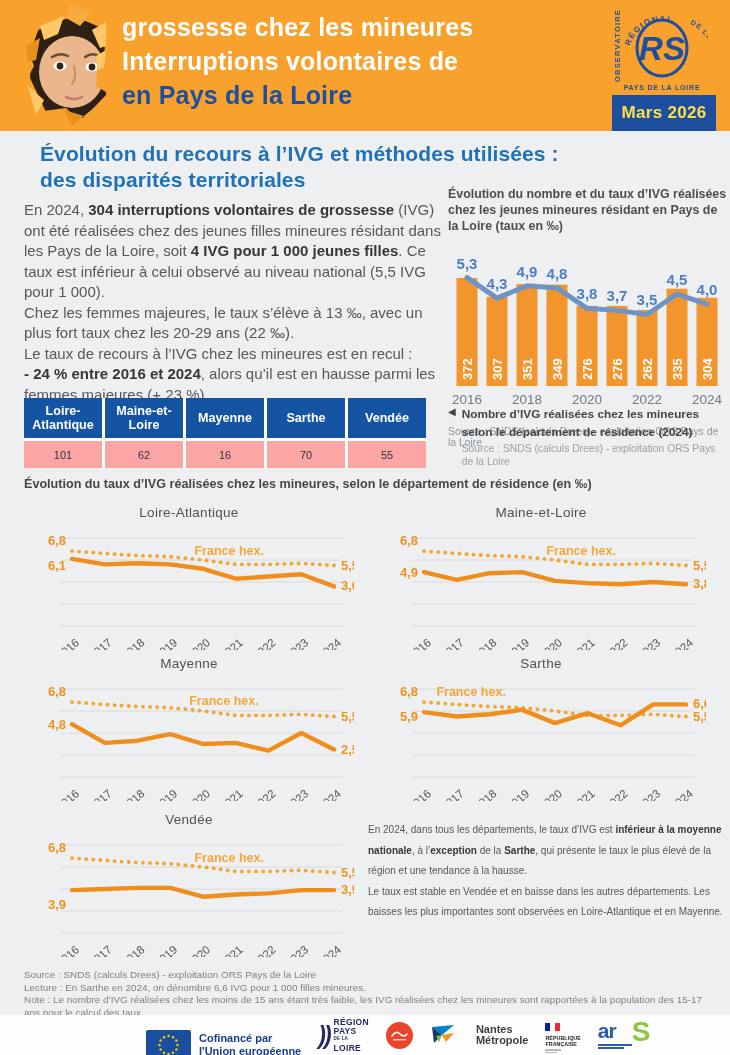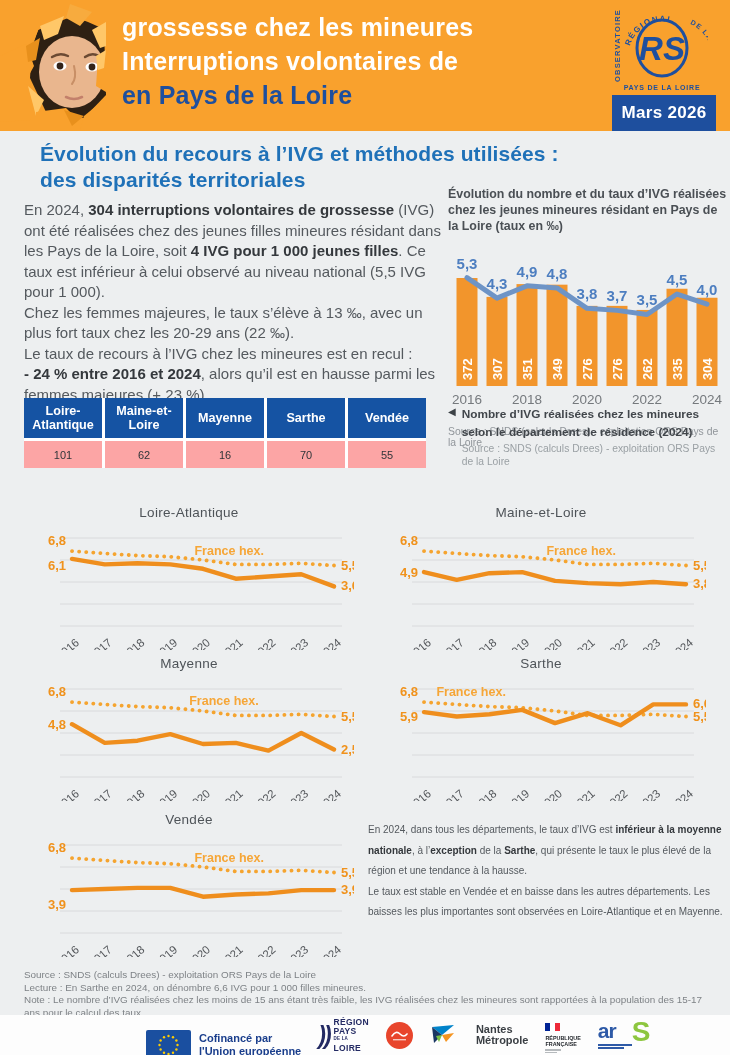--- a/index.html
+++ b/index.html
@@ -11,21 +11,21 @@
   }
   
   .header { position:absolute; left:0; top:0; width:730px; height:131px; background:#F9A12D; }
   .photo { position:absolute; left:0; top:0; }
   .title-block { position:absolute; left:122px; top:10px; }
   .title-line { font-size:25px; font-weight:bold; line-height:34px; color:#ffffff; letter-spacing:.2px; }
   .title-line.navy { color:#1E4F9E; }
   .ors-logo { position:absolute; left:612px; top:6px; }
   .badge {
     position:absolute; left:612px; top:95px; width:104px; height:36px;
-    background:#1E4F9E; color:#ffffff; font-size:17px; font-weight:bold;
+    background:#1E4F9E; color:#fde047; font-size:17px; font-weight:bold;
     display:flex; align-items:center; justify-content:center; letter-spacing:.3px;
   }
   
   .h2 { position:absolute; left:40px; top:141px; width:640px;
         font-size:21px; font-weight:bold; color:#1F71B8; line-height:26px; letter-spacing:.1px; }
   .intro { position:absolute; left:24px; top:200px; width:424px;
            font-size:15px; line-height:20.5px; color:#54595E; }
   .intro b, .conclusion b { color:#34383C; font-weight:bold;margin-top:41px; }
   
   .combo-col { position:absolute; left:448px; top:186px; width:280px; }
@@ -194,20 +194,21 @@
   </div>
 
   <div class="annotation">
     <span class="arrow">◀</span>
     <span>
       <span class="a-title">Nombre d’IVG réalisées chez les mineures selon le département de résidence (2024)</span>
       <div class="a-src">Source : SNDS (calculs Drees) - exploitation ORS Pays de la Loire</div>
     </span>
   </div>
 
+  <div class="charts-label">Évolution du taux d’IVG réalisées chez les mineures, selon le département de résidence (en ‰)</div>
 
   <div class="chart-cell" style="left:24px; top:505px;">
     <div class="c-title">Loire-Atlantique</div>
     <svg width="330" height="128" viewBox="0 0 330 128">
         <line x1="36" y1="104" x2="318" y2="104" stroke="#D9DADC" stroke-width="1"></line>
         <line x1="36" y1="82" x2="318" y2="82" stroke="#D9DADC" stroke-width="1"></line>
         <line x1="36" y1="60" x2="318" y2="60" stroke="#D9DADC" stroke-width="1"></line>
         <line x1="36" y1="38" x2="318" y2="38" stroke="#D9DADC" stroke-width="1"></line>
         <line x1="36" y1="16" x2="318" y2="16" stroke="#D9DADC" stroke-width="1"></line>
         <polyline points="48,29.200000000000003 80.75,31.400000000000006 113.5,33.599999999999994 146.25,34.7 179,38 211.75,42.400000000000006 244.5,42.400000000000006 277.25,41.3 310,43.5" fill="none" stroke="#F5A42F" stroke-width="3.8" stroke-linecap="round" stroke-dasharray="0.1 7"></polyline>

